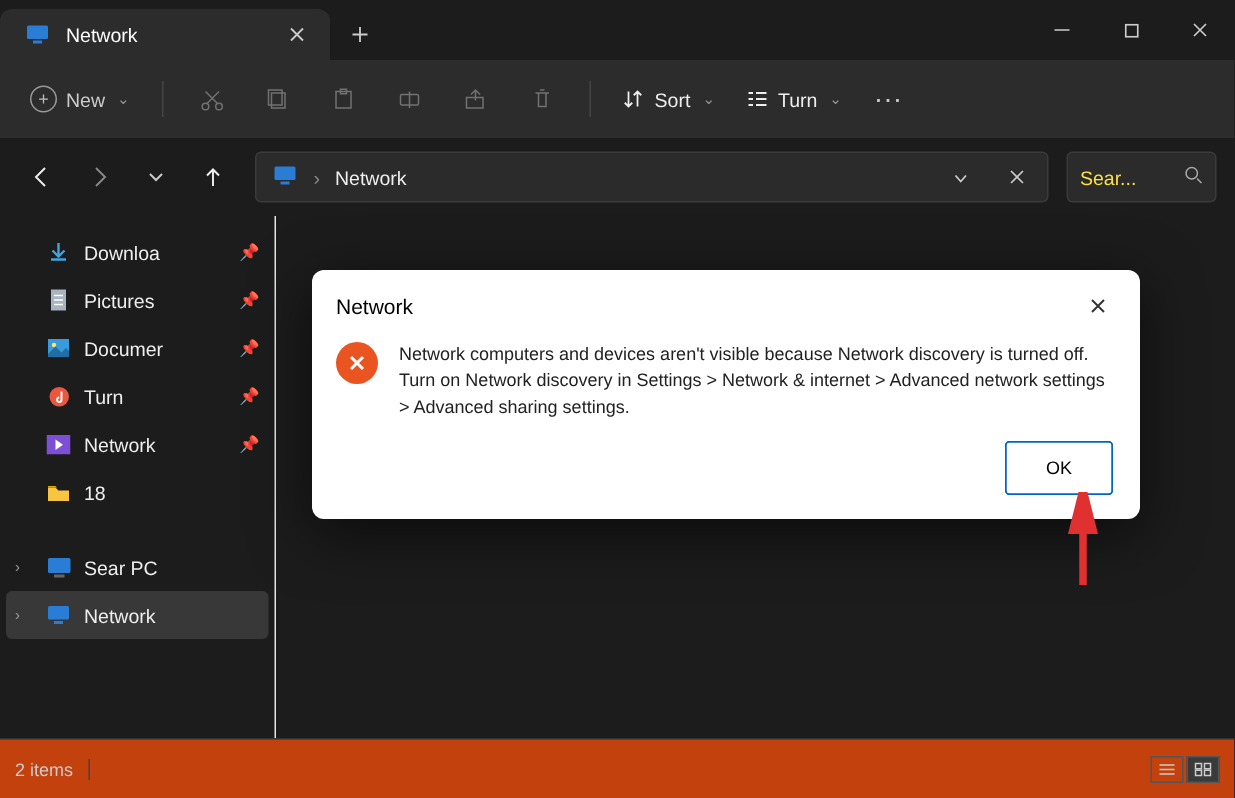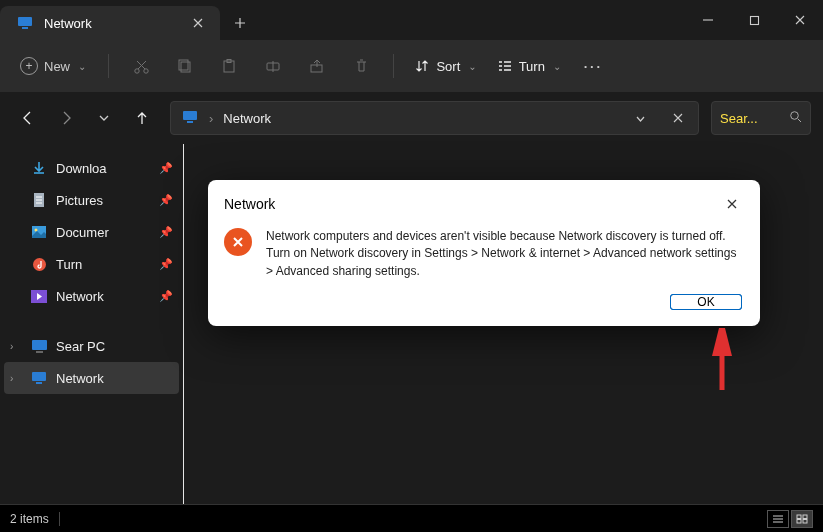--- a/index.html
+++ b/index.html
@@ -56,27 +56,27 @@
 
   
   .dialog { position:absolute; left: 24px; top: 36px; width: 552px; background:#fff; color:#000; border-radius: 8px; box-shadow: 0 10px 40px rgba(0,0,0,0.6); padding-bottom: 16px;}
   .dlg-head { display:flex; align-items:center; padding: 12px 16px 8px 16px;}
   .dlg-title { font-size:14px; color:#000;}
   .dlg-close { margin-left:auto; width:24px; height:24px; display:flex; align-items:center; justify-content:center; font-size:16px; color:#333;}
   .dlg-body { display:flex; gap: 14px; padding: 4px 22px 14px 16px; }
   .dlg-erricon { width:28px; height:28px; background:#e95420; border-radius:50%; display:flex; align-items:center; justify-content:center; color:#fff; font-weight:bold; flex-shrink:0; font-size:15px;}
   .dlg-msg { font-size:12px; line-height:1.45; color:#222; }
   .dlg-foot { display:flex; justify-content:flex-end; padding: 0 18px; }
-  .okbtn { min-width:72px; height:16px; border:1px solid #0067c0; background:#fff; color:#000; font-size:12px; border-radius:3px; display:flex; align-items:center; justify-content:center; outline:1px solid #0067c0; outline-offset:-1px;}
+  .okbtn { min-width:72px; height:36px; border:1px solid #0067c0; background:#fff; color:#000; font-size:12px; border-radius:3px; display:flex; align-items:center; justify-content:center; outline:1px solid #0067c0; outline-offset:-1px;}
 
   
   .arrow { position:absolute; left: 518px; top: 184px; pointer-events:none; }
 
   
-  .status { position:absolute; bottom:0; left:0; right:0; height:28px; background:#000000; border-top:1px solid #333; display:flex; align-items:center; padding:0 10px; color:#ccc; font-size:12px; gap:10px;}
+  .status { position:absolute; bottom:0; left:0; right:0; height:40px; background:#c2410c; border-top:1px solid #333; display:flex; align-items:center; padding:0 10px; color:#ccc; font-size:12px; gap:10px;}
   .status .ssep { width:1px; height:14px; background:#444;}
   .status .sright { margin-left:auto; display:flex; gap:2px;}
   .status .sbtn { width:22px; height:18px; border:1px solid #555; display:flex; align-items:center; justify-content:center;}
   .status .sbtn.active { background:#3a3a3a;}
 </style>
 </head>
 <body>
 
 <div class="titlebar">
   <div class="tab">
@@ -281,20 +281,30 @@
     <div class="sbitem">
       <span class="expand"></span>
       <span class="sicon">
           <svg width="16" height="13" viewBox="0 0 16 13">
             <rect x="0" y="0" width="16" height="13" fill="#7c4fd4"></rect>
             <path d="M6 3 L11 6.5 L6 10 Z" fill="#fff"></path>
           </svg>
         </span>
       <span class="sblabel">Network</span>
       <span class="pin">📌</span>
+    </div>
+    <div class="sbitem">
+      <span class="expand"></span>
+      <span class="sicon">
+          <svg width="16" height="13" viewBox="0 0 16 13">
+            <path d="M1 3 H6 L8 5 H15 V12 H1 Z" fill="#f9c440"></path>
+            <path d="M1 2 H6 L7 3 H1 Z" fill="#e0a800"></path>
+          </svg>
+        </span>
+      <span class="sblabel">18</span>
     </div>
 
     <div class="sbgap"></div>
 
     <div class="sbitem">
       <span class="expand">›</span>
       <span class="sicon">
           <svg width="17" height="15" viewBox="0 0 17 15">
             <rect x="1" y="1" width="15" height="10" rx="1" fill="#2a7dd4"></rect>
             <rect x="5" y="12" width="7" height="2" fill="#666"></rect>

